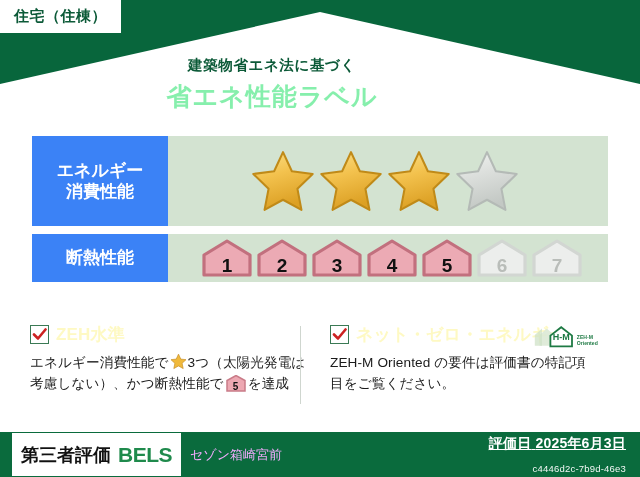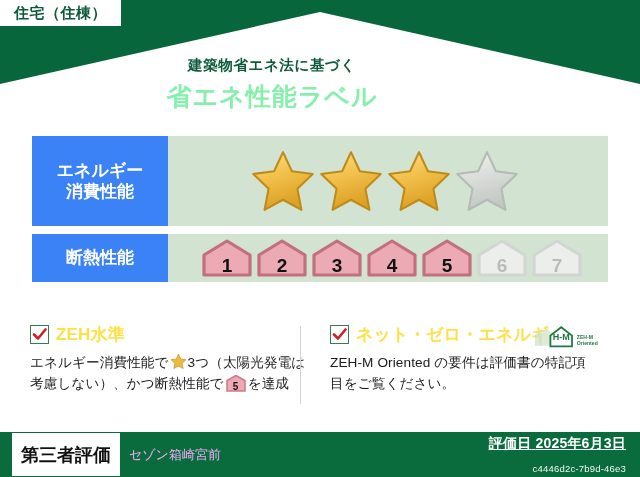--- a/index.html
+++ b/index.html
@@ -14,21 +14,21 @@
   
   .house-bg{position:absolute;left:0;top:0;width:640px;height:477px;}
 
   
   .corner-tag{
     position:absolute;background:#ffffff;color:#0c5a38;
     font-size:15px;font-weight:bold;letter-spacing:.5px;
     display:flex;align-items:center;justify-content:center;
     box-sizing:border-box;
   }
-  .tag-left{left:0;top:0;width:121px;height:26px;text-align:right;}
+  .tag-left{left:0;top:0;width:121px;height:33px;text-align:right;}
   .tag-right{right:0;top:0;width:128px;height:33px;}
 
   
   .title-wrap{position:absolute;left:0;top:56px;width:544px;text-align:center;}
   .title-small{font-size:14.5px;font-weight:bold;color:#0c5a38;letter-spacing:.6px;}
   .title-main{font-size:25px;font-weight:bold;color:#86efac;letter-spacing:1px;margin-top:5px;}
 
   
   .rows{position:absolute;left:32px;top:136px;width:576px;}
   .row{display:flex;align-items:stretch;margin-bottom:8px;}
@@ -64,21 +64,21 @@
   
   .criteria{position:absolute;left:30px;top:322px;width:580px;display:flex;}
   .crit{width:290px;box-sizing:border-box;padding-right:14px;position:relative;}
   .crit.right{padding-left:10px;}
   .crit-head{display:flex;align-items:center;gap:7px;height:24px;}
   .chk{
     width:19px;height:19px;border:1.4px solid #3b7a55;background:#fff;
     position:relative;flex:0 0 auto;box-sizing:border-box;
   }
   .chk svg{position:absolute;left:1px;top:1px;}
-  .crit-title{font-size:17px;font-weight:bold;color:#fde047;letter-spacing:.2px;}
+  .crit-title{font-size:17px;font-weight:bold;color:#fef9c3;letter-spacing:.2px;}
   .crit-body{
     margin-top:6px;font-size:13.6px;line-height:1.58;color:#1b1b1b;
     letter-spacing:.1px;
   }
   .inline-star{display:inline-block;vertical-align:-3px;width:17px;height:17px;margin:0 1px;}
   .inline-house{display:inline-block;vertical-align:-4px;width:20px;height:17px;margin:0 2px;position:relative;}
   .inline-house svg{display:block;width:20px;height:17px;}
   .inline-house b{
     position:absolute;left:0;right:0;bottom:0px;text-align:center;
     font-size:10px;font-weight:bold;color:#111;line-height:1;
@@ -264,20 +264,21 @@
         </svg>
       </div>
       <div class="crit-body">ZEH-M Oriented の要件は評価書の特記項目をご覧ください。</div>
     </div>
   </div>
   <div class="divider"></div>
 
   <div class="footer">
     <div class="bels-badge">
       <span class="bels-jp">第三者評価</span>
+      <span class="bels-en">BELS</span>
     </div>
     <div class="footer-name">セゾン箱崎宮前</div>
     <div class="footer-right">
       <div class="eval-date"><span>評価日</span> <span>2025年6月3日</span></div>
       <div class="eval-id">c4446d2c-7b9d-46e3</div>
     </div>
   </div>
 </div>
 
 </body></html>

